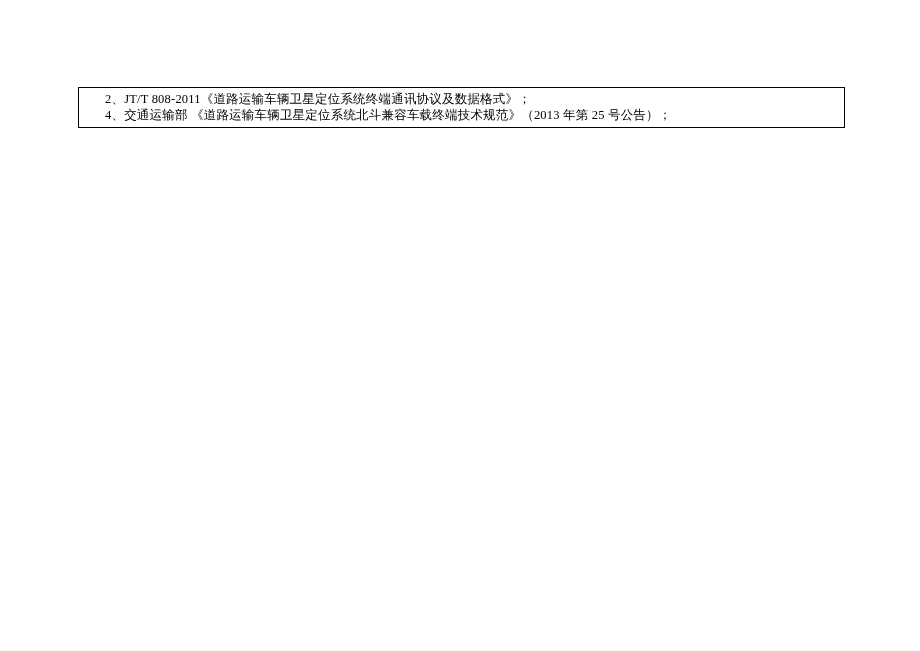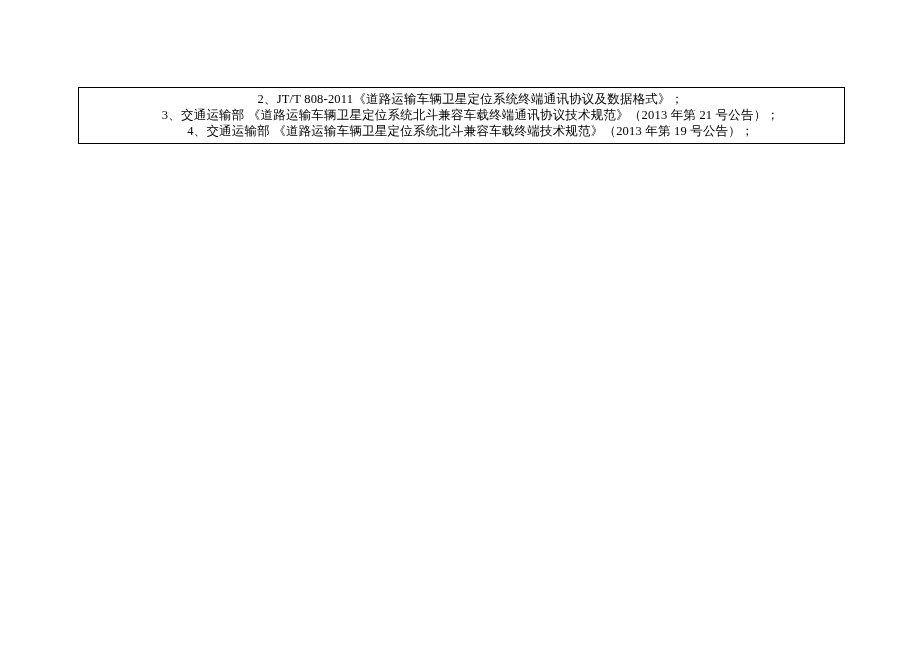--- a/index.html
+++ b/index.html
@@ -21,33 +21,29 @@
       width: 767px;
       border: 1px solid #000;
       padding: 3px 8px 4px 8px;
     }
     .line {
       font-size: 12.5px;
       line-height: 16px;
       color: #000;
       white-space: nowrap;
       letter-spacing: 0.2px;
-      text-align: center;
     }
     .indent {
       display: inline-block;
       width: 18px;
     }
   </style>
 </head>
 <body>
 
 <div class="content-box">
   <div class="line">
     <span class="indent"></span><span>2、</span><span>JT/T 808-2011《道路运输车辆卫星定位系统终端通讯协议及数据格式》；</span>
   </div>
   <div class="line">
-    <span class="indent"></span><span>3、</span><span>交通运输部 《道路运输车辆卫星定位系统北斗兼容车载终端通讯协议技术规范》（2013 年第 21 号公告）；</span>
-  </div>
-  <div class="line">
-    <span class="indent"></span><span>4、</span><span>交通运输部 《道路运输车辆卫星定位系统北斗兼容车载终端技术规范》（2013 年第 19 号公告）；</span>
+    <span class="indent"></span><span>4、</span><span>交通运输部 《道路运输车辆卫星定位系统北斗兼容车载终端技术规范》（2013 年第 25 号公告）；</span>
   </div>
 </div>
 
 </body></html>

